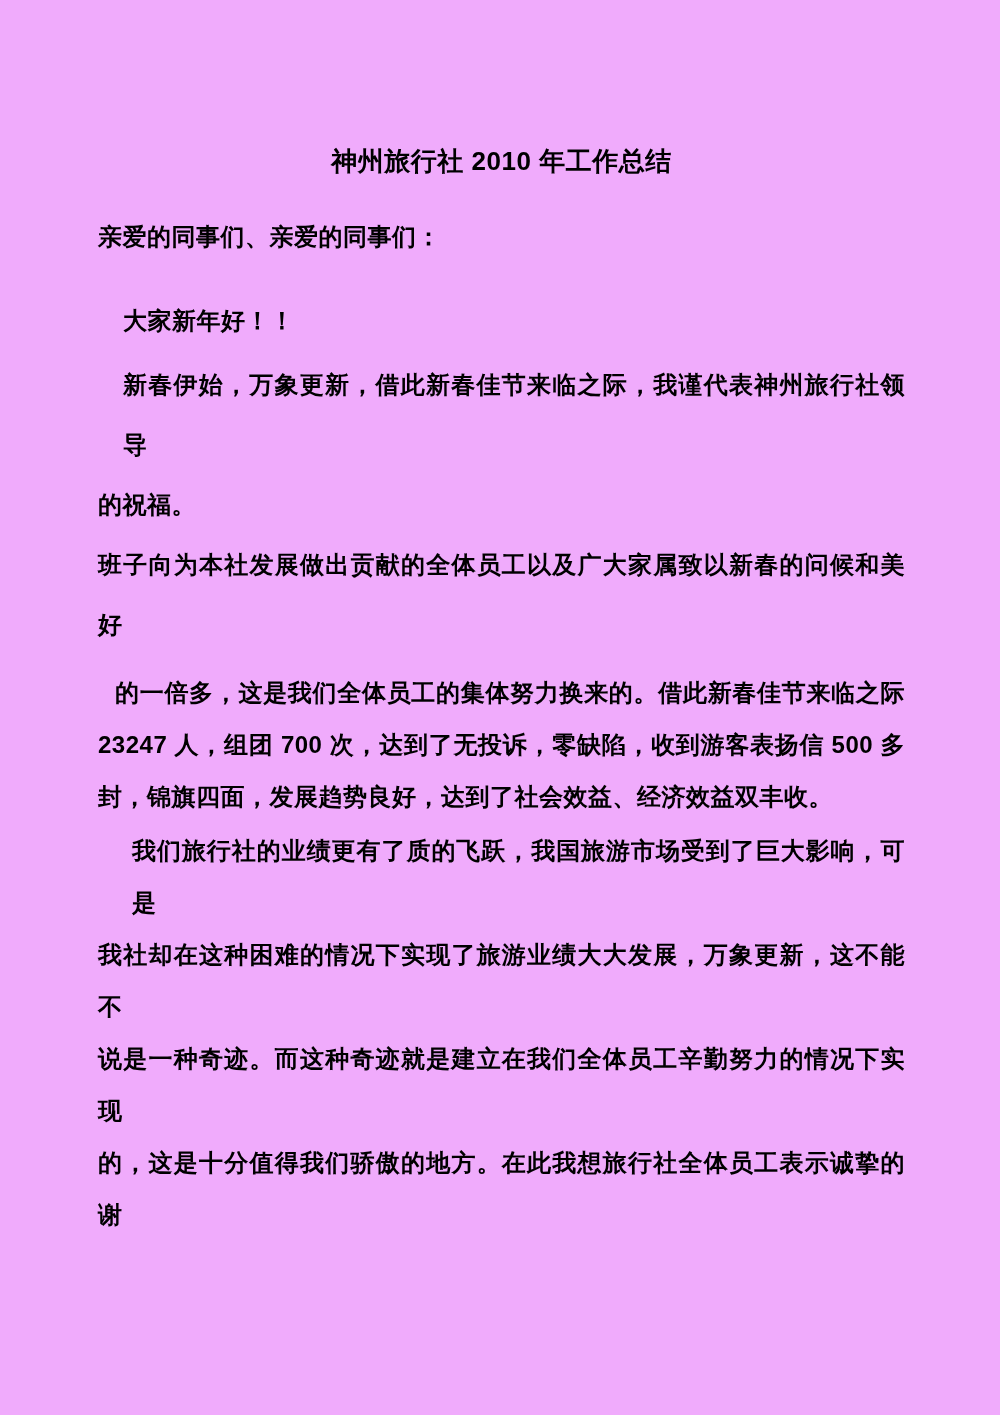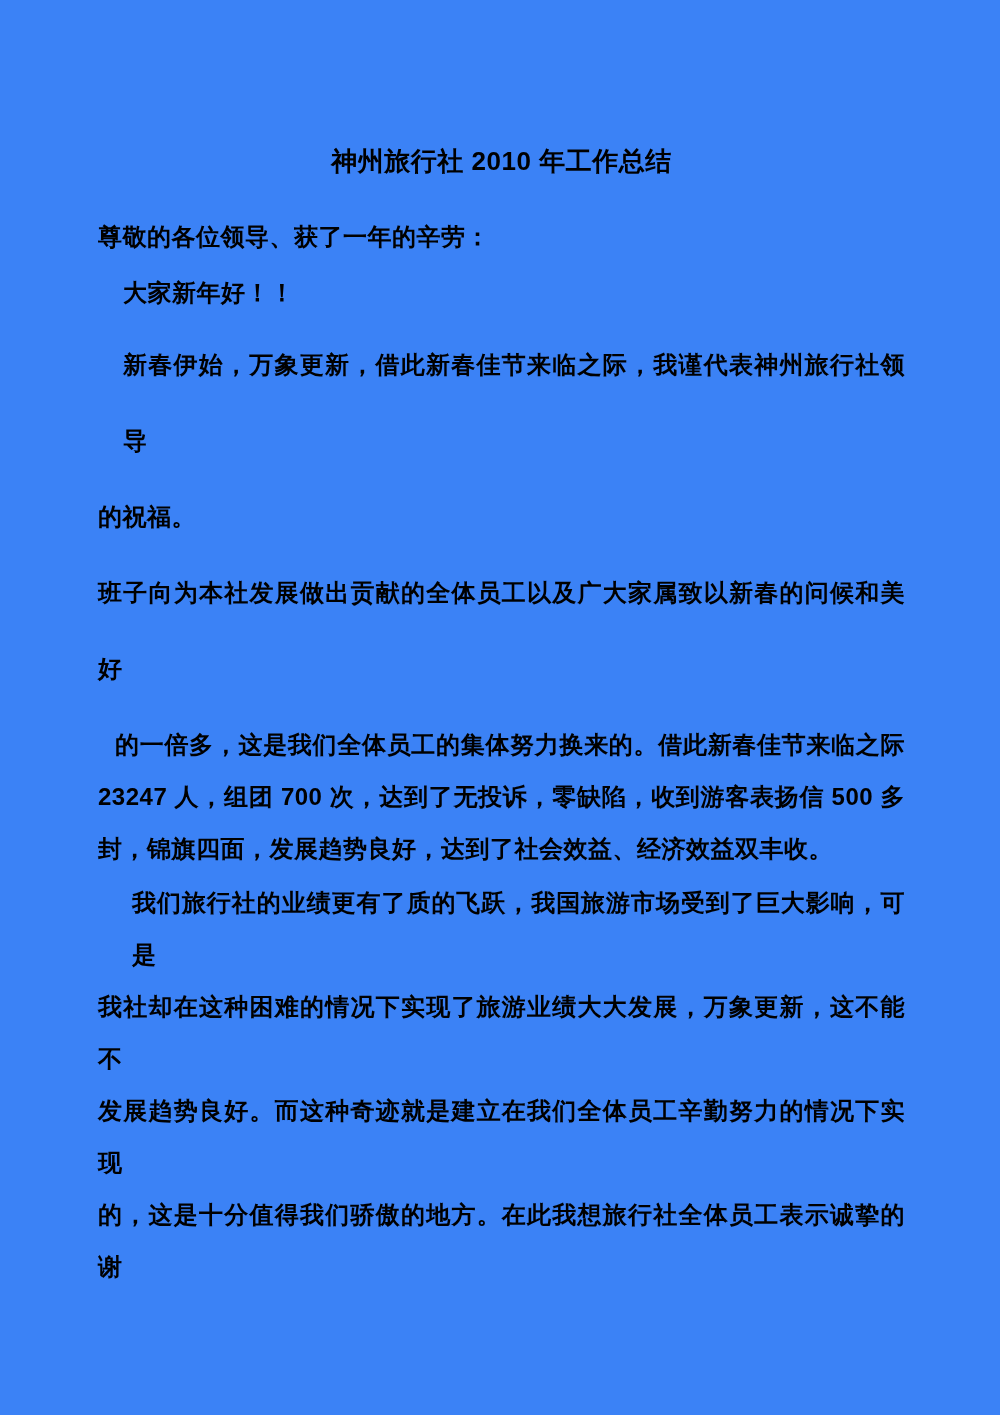--- a/index.html
+++ b/index.html
@@ -4,21 +4,21 @@
 <style>
   html, body {
     margin: 0;
     padding: 0;
     background: #ffffff;
   }
   .doc-page {
     position: relative;
     width: 1000px;
     height: 1415px;
-    background: #3b82f6;
+    background: #f0abfc;
     color: #000000;
     font-family: "Liberation Sans", "DejaVu Sans", sans-serif;
     font-weight: 700;
     overflow: hidden;
   }
   .doc-content {
     padding-top: 141px;
     margin-left: 98px;
     width: 807px;
   }
@@ -37,55 +37,55 @@
     white-space: nowrap;
   }
   
   .para .line.fill {
     white-space: normal;
     text-align: justify;
     text-align-last: justify;
   }
   
   .para[data-pid="salutation"]      { margin-top: 36px; line-height: 40px; }
-  .para[data-pid="greeting"]        { margin-top: 16px; line-height: 40px; }
-  .para[data-pid="spring-greeting"] { margin-top: 14px; line-height: 76px; }
+  .para[data-pid="greeting"]        { margin-top: 44px; line-height: 40px; }
+  .para[data-pid="spring-greeting"] { margin-top: 14px; line-height: 60px; }
   .para[data-pid="achievements"]    { margin-top: 12px; line-height: 52px; }
   .para[data-pid="crisis-miracle"]  { margin-top:  2px; line-height: 52px; }
 
   .para[data-pid="salutation"]      .line:first-child { padding-left: 0; }
   .para[data-pid="greeting"]        .line:first-child { padding-left: 25px; }
   .para[data-pid="spring-greeting"] .line:first-child { padding-left: 25px; }
   .para[data-pid="achievements"]    .line:first-child { padding-left: 17px; }
   .para[data-pid="crisis-miracle"]  .line:first-child { padding-left: 34px; }
 </style>
 </head>
 <body>
 
 <div class="doc-page">
   <div class="doc-content">
     <div class="doc-title">神州旅行社 2010 年工作总结</div>
     <div>
         <div class="para" data-pid="salutation">
-          <div class="line">尊敬的各位领导、获了一年的辛劳：</div>
+          <div class="line">亲爱的同事们、亲爱的同事们：</div>
         </div>
         <div class="para" data-pid="greeting">
           <div class="line">大家新年好！！</div>
         </div>
         <div class="para" data-pid="spring-greeting">
           <div class="line fill">新春伊始，万象更新，借此新春佳节来临之际，我谨代表神州旅行社领导</div>
           <div class="line">的祝福。</div>
           <div class="line fill">班子向为本社发展做出贡献的全体员工以及广大家属致以新春的问候和美好</div>
         </div>
         <div class="para" data-pid="achievements">
           <div class="line fill">的一倍多，这是我们全体员工的集体努力换来的。借此新春佳节来临之际</div>
           <div class="line fill">23247 人，组团 700 次，达到了无投诉，零缺陷，收到游客表扬信 500 多</div>
           <div class="line">封，锦旗四面，发展趋势良好，达到了社会效益、经济效益双丰收。</div>
         </div>
         <div class="para" data-pid="crisis-miracle">
           <div class="line fill">我们旅行社的业绩更有了质的飞跃，我国旅游市场受到了巨大影响，可是</div>
           <div class="line fill">我社却在这种困难的情况下实现了旅游业绩大大发展，万象更新，这不能不</div>
-          <div class="line fill">发展趋势良好。而这种奇迹就是建立在我们全体员工辛勤努力的情况下实现</div>
+          <div class="line fill">说是一种奇迹。而这种奇迹就是建立在我们全体员工辛勤努力的情况下实现</div>
           <div class="line fill">的，这是十分值得我们骄傲的地方。在此我想旅行社全体员工表示诚挚的谢</div>
         </div>
       </div>
   </div>
 </div>
 
 </body></html>

